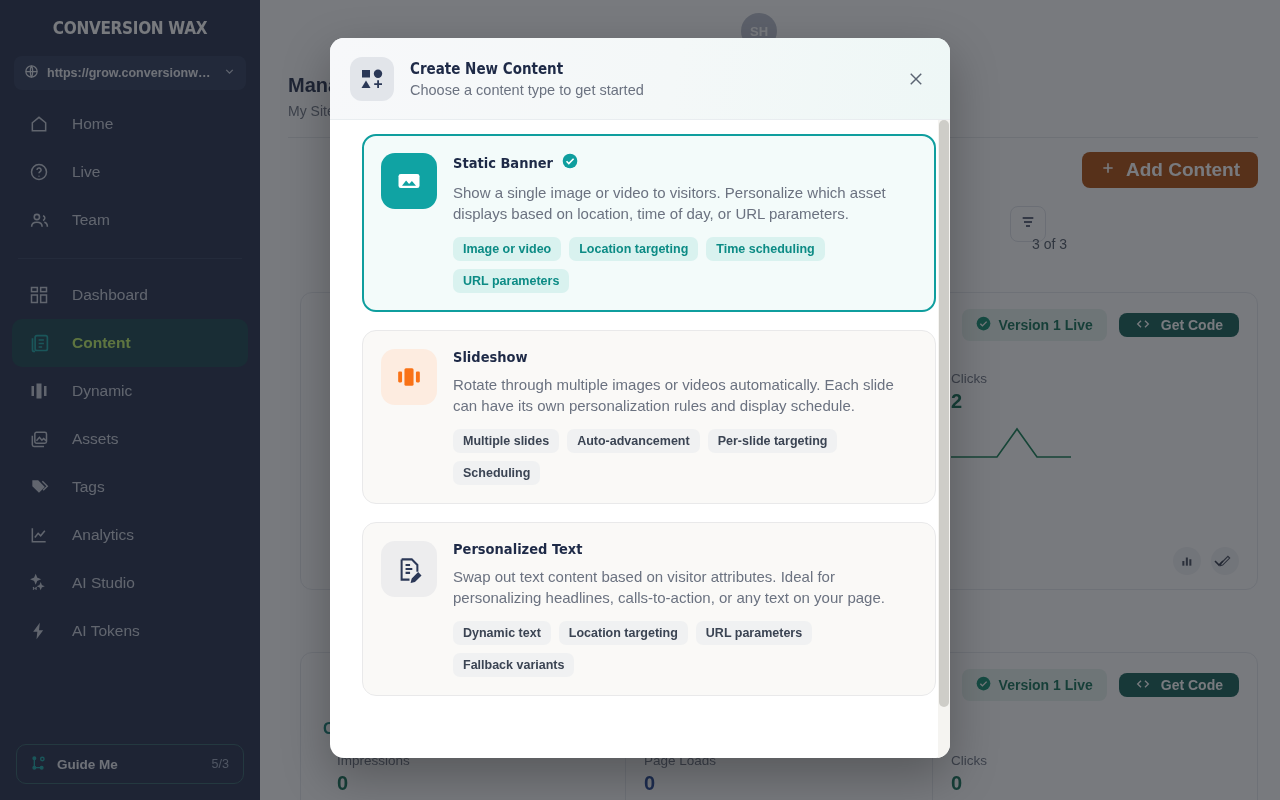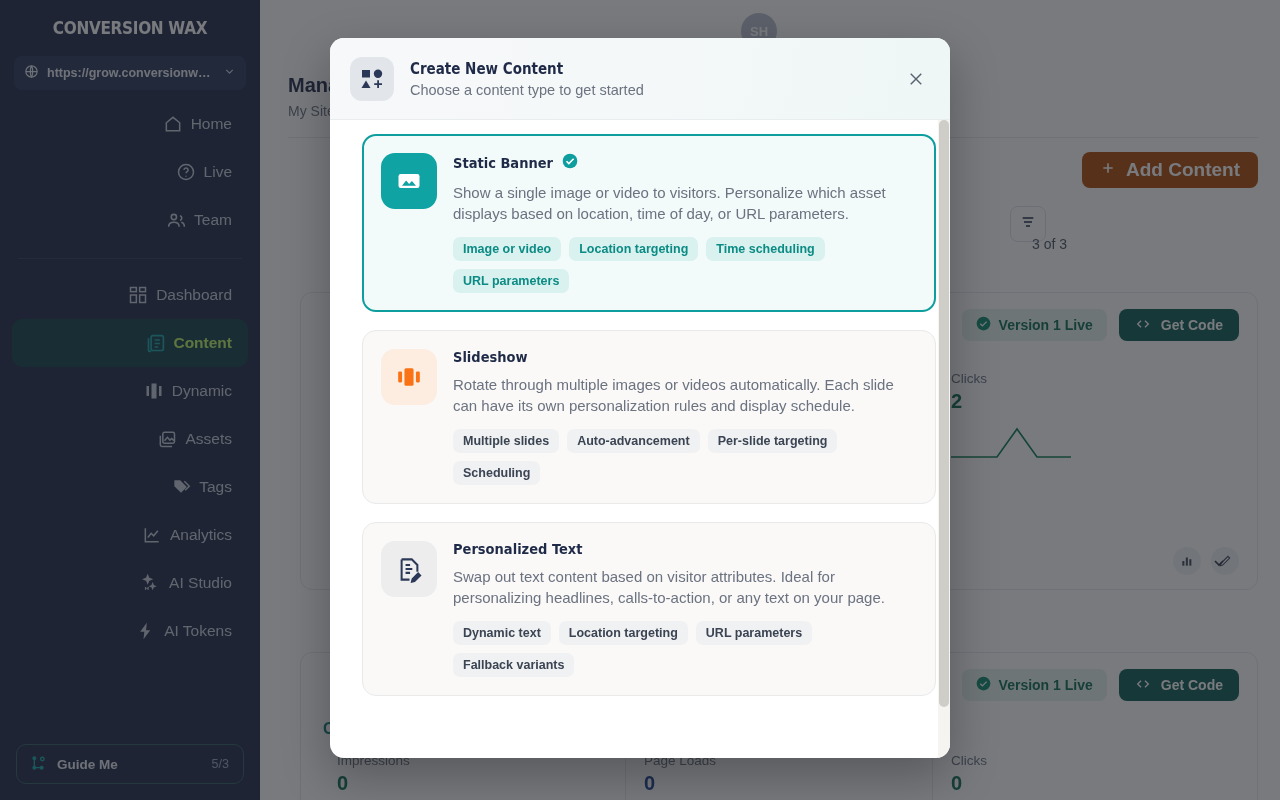--- a/index.html
+++ b/index.html
@@ -30,23 +30,23 @@
   }
   .site-select {
     margin: 4px 14px 10px 14px; height: 34px;
     background: #2a3656; border-radius: 8px;
     display: flex; align-items: center; gap: 8px;
     padding: 0 10px; color: #e8eaf0; font-size: 12.5px; font-weight: 600;
   }
   .site-select .url { flex: 1; overflow: hidden; white-space: nowrap; }
   .nav-top { padding: 0 12px; }
   .nav-item {
-    display: flex; align-items: center; gap: 7px;
+    display: flex; align-items: center; gap: 22px;
     height: 48px; padding: 0 16px; border-radius: 10px;
-    color: #c6cbd8; font-size: 15.5px; margin-bottom: 0px; justify-content: flex-end;
+    color: #c6cbd8; font-size: 15.5px; margin-bottom: 0px;
   }
   .nav-item .ico { width: 22px; height: 22px; display:flex; align-items:center; justify-content:center; flex:0 0 22px;}
   .nav-sep { height: 1px; background: #2e3a58; margin: 14px 18px 12px 18px; }
   .nav-main { padding: 0 12px; flex: 1; }
   .nav-item.active {
     background: #133f49; color: #bef264; font-weight: 700;
   }
   .guide-wrap { padding: 0 16px 16px 16px; }
   .guide {
     height: 40px; border: 1px solid #2f5d64; border-radius: 10px;
@@ -82,21 +82,21 @@
     background: #fff; border:1px solid #e7e9ee; border-radius: 12px;
   }
   .card1 { top: 292px; height: 298px; }
   .card2 { top: 652px; height: 170px; }
   .card-row { display:flex; align-items:center; justify-content:flex-end; gap:12px; padding: 16px 18px 0 0;}
   .pill-live {
     background:#e6f2ee;color:#0c6b52;border-radius:8px;height:32px;display:flex;align-items:center;gap:8px;
     padding:0 14px;font-size:14px;font-weight:700;
   }
   .btn-code {
-    background:#0d5b52;color:#fff;border-radius:8px;height:32px;display:flex;align-items:center;gap:10px;
+    background:#0d5b52;color:#fff;border-radius:8px;height:24px;display:flex;align-items:center;gap:10px;
     padding:0 16px;font-size:14px;font-weight:700;
   }
   .stats { display:flex; padding: 30px 18px 0 18px; }
   .stat { flex:1; padding-left: 18px; border-left:1px solid #e7e9ee; position: relative; min-height: 100px;}
   .stat:first-child{border-left:none;}
   .stat .lbl { font-size:13.5px;color:#6b7280; }
   .stat .val { font-size:20px;font-weight:800;margin-top:4px; }
   .sparkline { position:absolute; left:18px; right:10px; bottom:6px; height:46px;}
   .card-tools { position:absolute; right:18px; bottom:14px; display:flex; gap:10px;}
   .tool-btn { width:28px;height:28px;border-radius:50%;background:#f1f2f5;display:flex;align-items:center;justify-content:center;}

